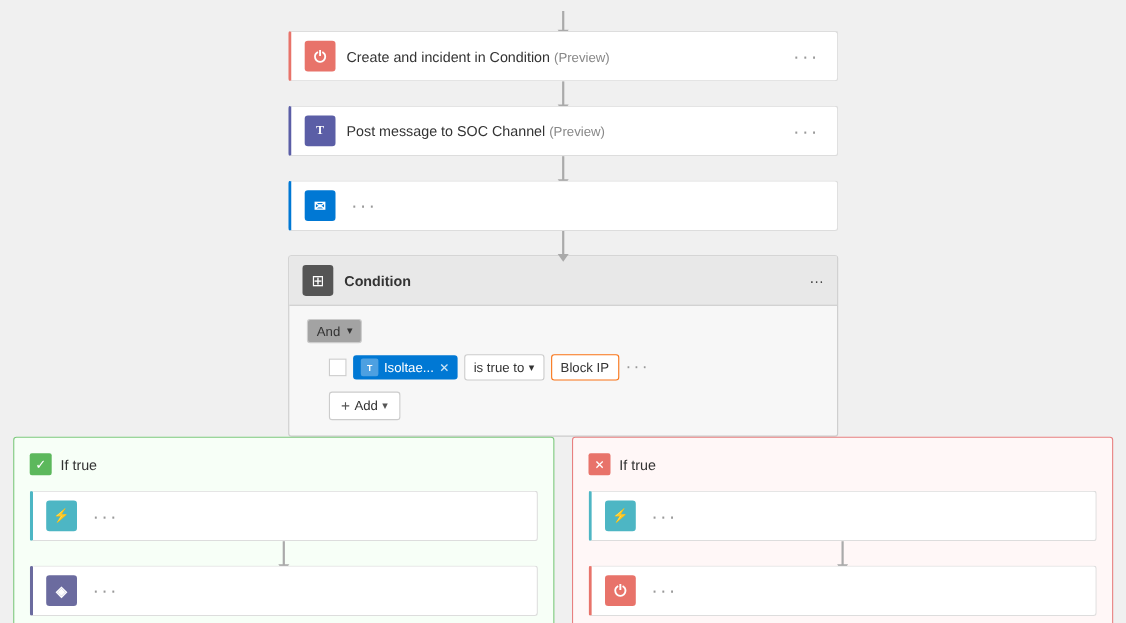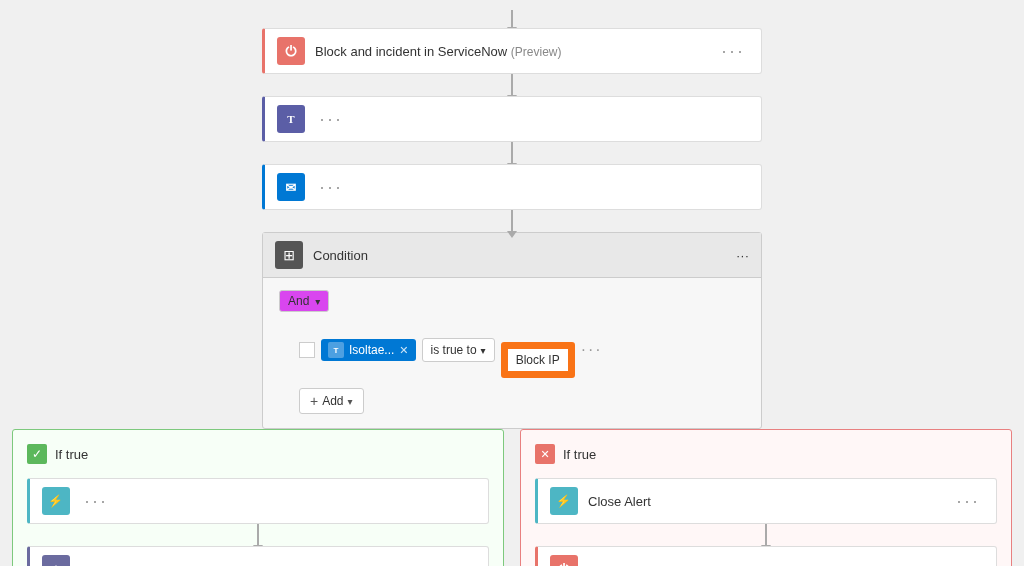--- a/index.html
+++ b/index.html
@@ -111,31 +111,31 @@
       display: flex;
       align-items: center;
       justify-content: center;
       color: #fff;
       font-size: 12px;
       margin-right: 10px;
       flex-shrink: 0;
     }
     .condition-title {
       flex: 1;
-      font-weight: 400;
+      font-weight: 700;
     }
     .condition-body {
       padding: 12px 16px 14px 16px;
     }
     .and-dropdown {
       display: inline-flex;
       align-items: center;
       border: 1px solid #ccc;
       border-radius: 3px;
-      background: #d946ef;
+      background: #a3a3a3;
       padding: 3px 8px;
       font-size: 12px;
       cursor: pointer;
       margin-bottom: 10px;
     }
     .and-dropdown .chevron {
       margin-left: 6px;
       font-size: 10px;
     }
 
@@ -181,26 +181,25 @@
       display: inline-flex;
       align-items: center;
       border: 1px solid #ccc;
       background: #fff;
       border-radius: 3px;
       padding: 4px 8px;
       font-size: 12px;
       gap: 4px;
     }
     .condition-value {
-      border: 7px solid #f97316;
+      border: 1px solid #f97316;
       background: #fff;
       border-radius: 3px;
       padding: 4px 8px;
       font-size: 12px;
-      margin-top: 20px;
     }
     .condition-ellipsis {
       color: #999;
       font-size: 16px;
       cursor: pointer;
       letter-spacing: 2px;
     }
 
     .add-btn {
       display: inline-flex;
@@ -315,31 +314,35 @@
 
 <div class="canvas">
 
   <div class="top-arrow"></div>
 
   <div class="action-block action-servicenow">
     <div class="icon-box icon-servicenow">
       <span style="font-size:14px;">⏻</span>
     </div>
     <div class="label">
-      <span>Block and incident in ServiceNow</span>
+      <span>Create and incident in Condition</span>
       <span class="preview">(Preview)</span>
     </div>
     <div class="dots">···</div>
   </div>
 
   <div class="arrow-down"></div>
 
   <div class="action-block action-teams">
     <div class="icon-box icon-teams" style="font-size:11px; font-weight:900; font-family:serif;">
       <span>T</span>
+    </div>
+    <div class="label">
+      <span>Post message to SOC Channel</span>
+      <span class="preview">(Preview)</span>
     </div>
     <div class="dots">···</div>
   </div>
 
   <div class="arrow-down"></div>
 
   <div class="action-block action-email">
     <div class="icon-box icon-email">
       <span style="font-size:13px;">✉</span>
     </div>
@@ -422,23 +425,20 @@
         <div class="badge-false">
           <span>✕</span>
         </div>
         <span>If true</span>
       </div>
 
       <div class="action-block" style="border-left: 3px solid #4db6c4;">
         <div class="icon-box" style="background:#4db6c4;">
           <span style="font-size:12px;">⚡</span>
         </div>
-        <div class="label">
-          <span>Close Alert</span>
-        </div>
         <div class="dots">···</div>
       </div>
 
       <div class="branch-arrow"></div>
 
       <div class="action-block" style="border-left: 3px solid #e8736a;">
         <div class="icon-box" style="background:#e8736a;">
           <span style="font-size:14px;">⏻</span>
         </div>
         <div class="dots">···</div>

